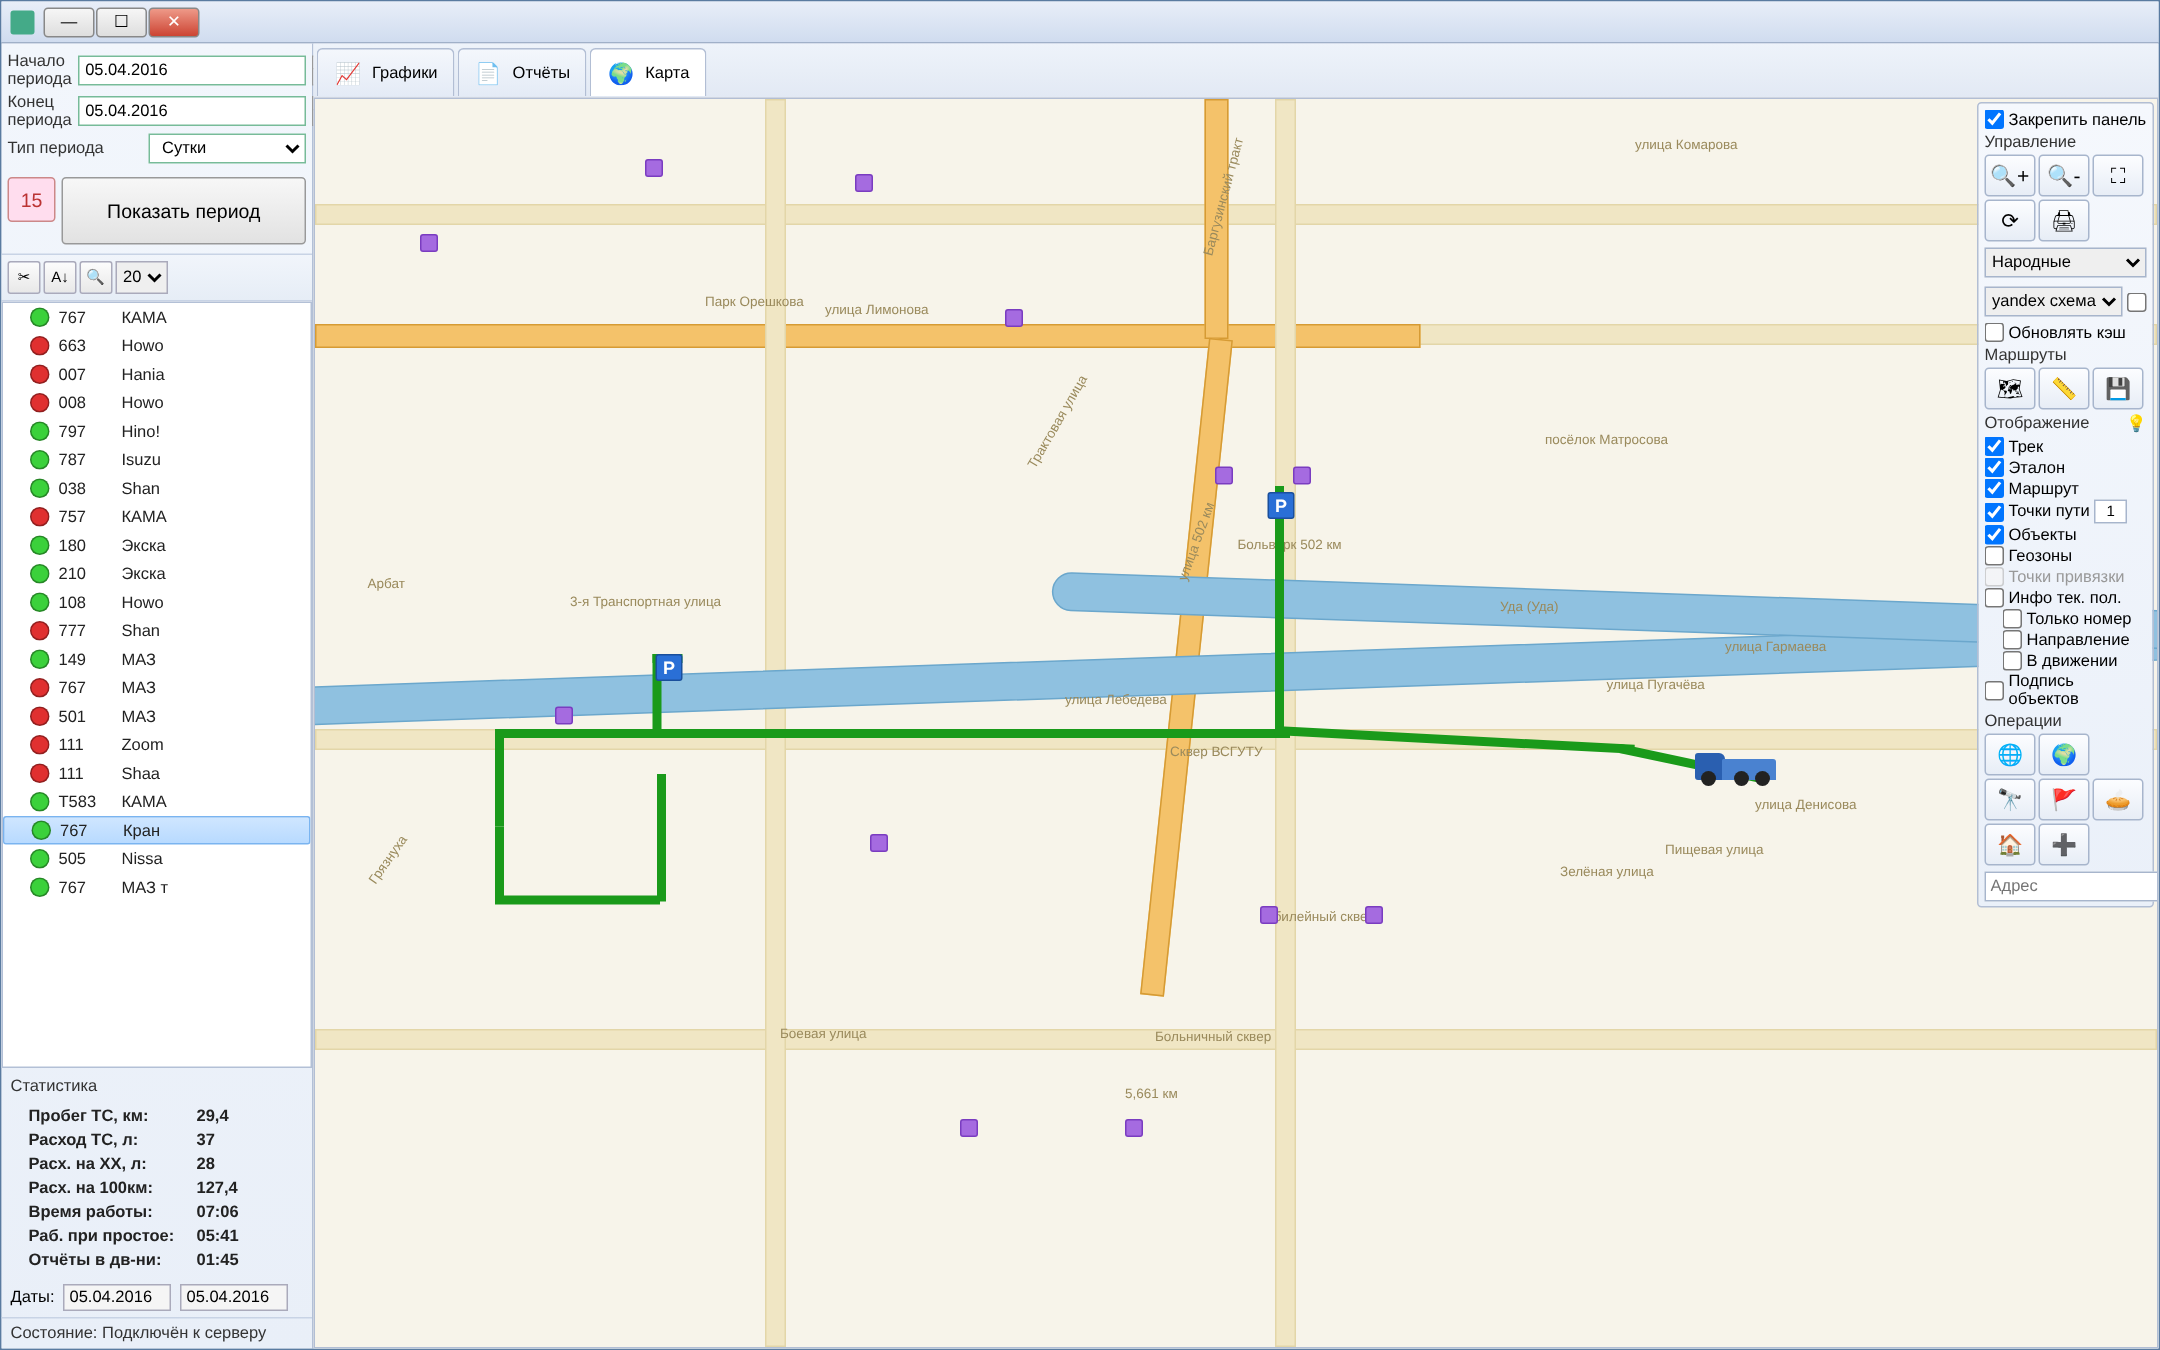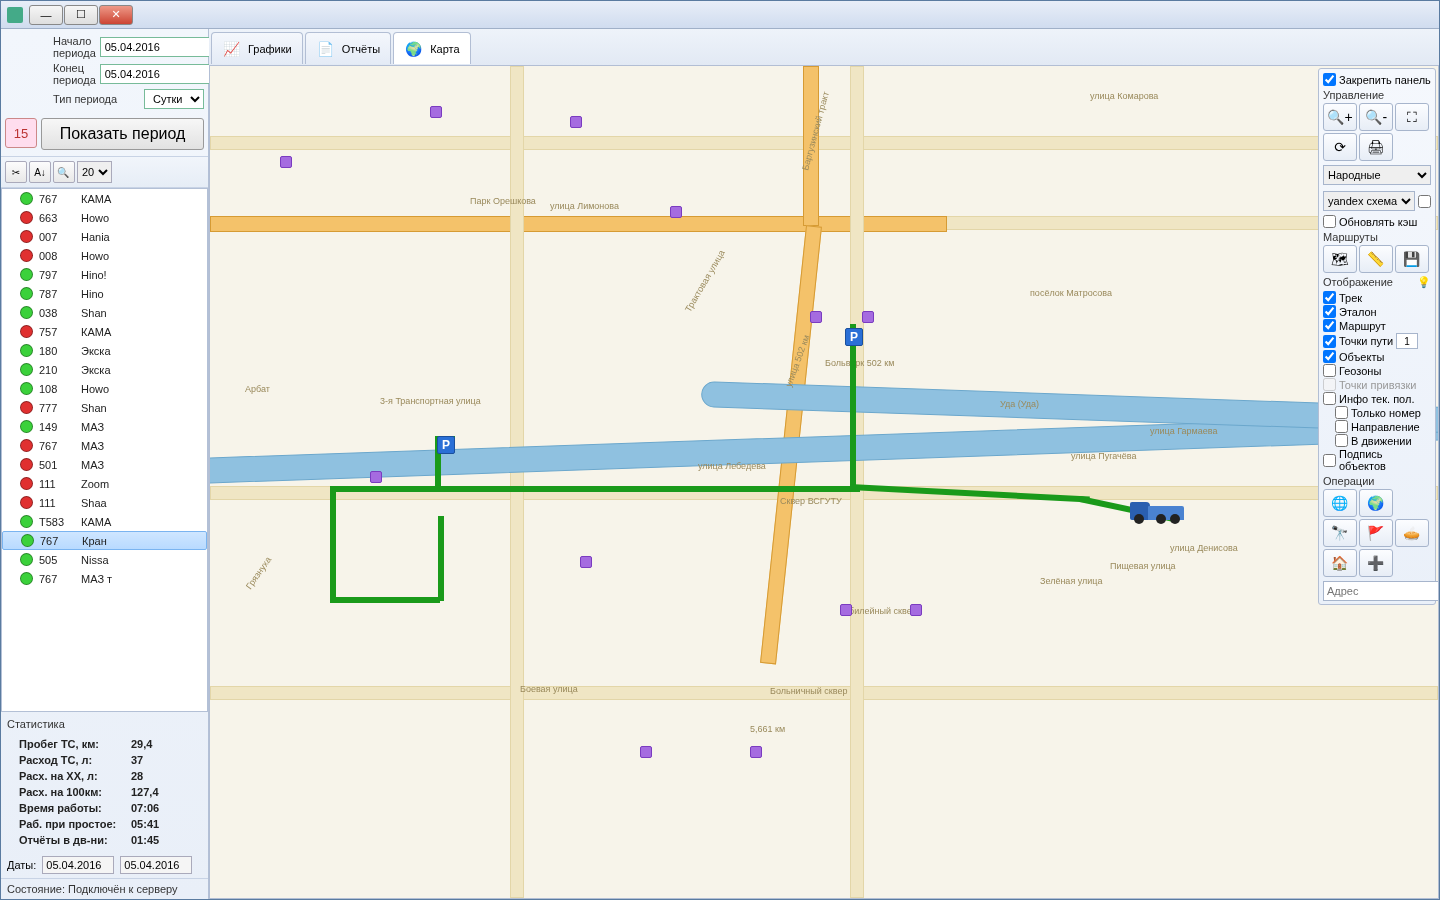--- a/index.html
+++ b/index.html
@@ -10,26 +10,26 @@
 .titlebar .title { flex: 1; color: #333; font-size: 12px; }
 .win-btns { display: flex; gap: 1px; }
 .win-btn { width: 34px; height: 20px; background: linear-gradient(#f6f6f6,#dedede); border: 1px solid #888; border-radius: 3px; display:flex;align-items:center;justify-content:center;font-size:11px;cursor:pointer; }
 .win-close { background: linear-gradient(#e98,#c43); color:#fff; }
 .menubar { height: 24px; background: linear-gradient(#f7faff,#e6ecf6); border-bottom: 1px solid #c0cbdf; display: flex; align-items: center; padding: 0 4px; gap: 2px; }
 .menu-item { padding: 3px 10px; cursor: pointer; color:#222; }
 .body { flex:1; display:flex; overflow:hidden; }
 .sidebar { width: 208px; background: linear-gradient(#f2f6fc,#e9eff8); border-right: 1px solid #b3c0d6; display:flex; flex-direction:column; }
 .period-grid { padding: 6px 4px 4px; font-size:11px; }
 .period-row { display:flex; align-items:center; margin-bottom:3px; gap:4px; }
-.period-row label { width: 90px; color:#333;margin-left:48px; }
+.period-row label { width: 90px; color:#333; }
 .period-row input[type=text], .period-row select { flex:1; height:20px; border:1px solid #7b9; font-size:11px; padding:0 4px; background:#fff; }
 .date-dd { width: 14px; height:20px; background:linear-gradient(#f8f8f8,#ddd); border:1px solid #999; font-size:9px; display:flex;align-items:center;justify-content:center;cursor:pointer; }
 .show-row { display:flex; gap:4px; padding: 2px 4px 6px; }
 .cal-icon { width:32px; height:30px; background:#fde; border:1px solid #c88; border-radius:3px; display:flex;align-items:center;justify-content:center;font-size:13px;color:#b33; }
-.show-btn { flex:1; height:32px; background:linear-gradient(#f7f7f7,#e2e2e2); border:1px solid #999; border-radius:3px; cursor:pointer; font-size:16px; }
+.show-btn { flex:1; height:45px; background:linear-gradient(#f7f7f7,#e2e2e2); border:1px solid #999; border-radius:3px; cursor:pointer; font-size:13px; }
 .mini-tb { display:flex; gap:2px; padding: 4px; border-top:1px solid #c8d3e5; border-bottom:1px solid #c8d3e5; background:linear-gradient(#f1f5fb,#e6edf6); align-items:center; }
 .tb-btn { width:22px; height:22px; background:linear-gradient(#fcfcfc,#e8e8e8); border:1px solid #aab; border-radius:2px; cursor:pointer; display:flex;align-items:center;justify-content:center; font-size:10px; }
 .zoom-sel { height:22px; border:1px solid #aab; font-size:11px; }
 .vehicle-list { flex:1; overflow-y:auto; background:#fff; border:1px solid #b3c0d6; margin:0; }
 .v-row { display:flex; align-items:center; padding:1px 4px; height:19px; cursor:pointer; }
 .v-row.sel { background:linear-gradient(#cfe6ff,#b8daff); border:1px solid #7ab4f0; border-radius:2px; }
 .v-dot { width:13px; height:13px; border-radius:50%; margin:0 6px 0 14px; border:1px solid rgba(0,0,0,.35); }
 .v-num { width:42px; color:#222; }
 .v-name { color:#222; }
 .stats { padding:6px 6px 4px; }
@@ -139,21 +139,21 @@
             <span class="v-name">Howo</span>
           </div>
           <div class="v-row">
             <span class="v-dot" style="background:#3bd13b"></span>
             <span class="v-num">797</span>
             <span class="v-name">Hino!</span>
           </div>
           <div class="v-row">
             <span class="v-dot" style="background:#3bd13b"></span>
             <span class="v-num">787</span>
-            <span class="v-name">Hino</span>
+            <span class="v-name">Isuzu</span>
           </div>
           <div class="v-row">
             <span class="v-dot" style="background:#3bd13b"></span>
             <span class="v-num">038</span>
             <span class="v-name">Shan</span>
           </div>
           <div class="v-row">
             <span class="v-dot" style="background:#e03030"></span>
             <span class="v-num">757</span>
             <span class="v-name">КАМА</span>
@@ -295,29 +295,29 @@
         <div class="road v" style="left:640px"></div>
         <div class="hwy" style="left:593px;top:0;width:16px;height:160px"></div>
         <div class="hwy" style="left:596px;top:160px;width:16px;height:440px;transform:rotate(6deg);transform-origin:top"></div>
 
         <div class="river" style="top:370px"></div>
         <div class="river" style="top:330px;left:40%;width:70%;transform:rotate(2deg)"></div>
 
         <div class="street-label" style="top:135px;left:340px">улица Лимонова</div>
         <div class="street-label" style="top:210px;left:460px;transform:rotate(-60deg)">Трактовая улица</div>
         <div class="street-label" style="top:330px;left:170px">3-я Транспортная улица</div>
-        <div class="street-label" style="top:395px;left:488px">улица Лебедева</div>
+        <div class="street-label" style="top:395px;left:500px">улица Лебедева</div>
         <div class="street-label" style="top:290px;left:560px;transform:rotate(-70deg)">улица 502 км</div>
         <div class="street-label" style="top:222px;left:820px">посёлок Матросова</div>
         <div class="street-label" style="top:60px;left:565px;transform:rotate(-75deg)">Баргузинский тракт</div>
         <div class="street-label" style="top:25px;left:880px">улица Комарова</div>
         <div class="street-label" style="top:130px;left:260px">Парк Орешкова</div>
         <div class="street-label" style="top:385px;left:861px">улица Пугачёва</div>
         <div class="street-label" style="top:360px;left:940px">улица Гармаева</div>
-        <div class="street-label" style="top:477px;left:960px">улица Денисова</div>
+        <div class="street-label" style="top:465px;left:960px">улица Денисова</div>
         <div class="street-label" style="top:495px;left:900px">Пищевая улица</div>
         <div class="street-label" style="top:510px;left:830px">Зелёная улица</div>
         <div class="street-label" style="top:540px;left:630px">Юбилейный сквер</div>
         <div class="street-label" style="top:618px;left:310px">Боевая улица</div>
         <div class="street-label" style="top:620px;left:560px">Больничный сквер</div>
         <div class="street-label" style="top:333px;left:790px">Уда (Уда)</div>
         <div class="street-label" style="top:430px;left:570px">Сквер ВСГУТУ</div>
         <div class="street-label" style="top:658px;left:540px">5,661 км</div>
         <div class="street-label" style="top:292px;left:615px">Больверк 502 км</div>
         <div class="street-label" style="top:318px;left:35px">Арбат</div>

